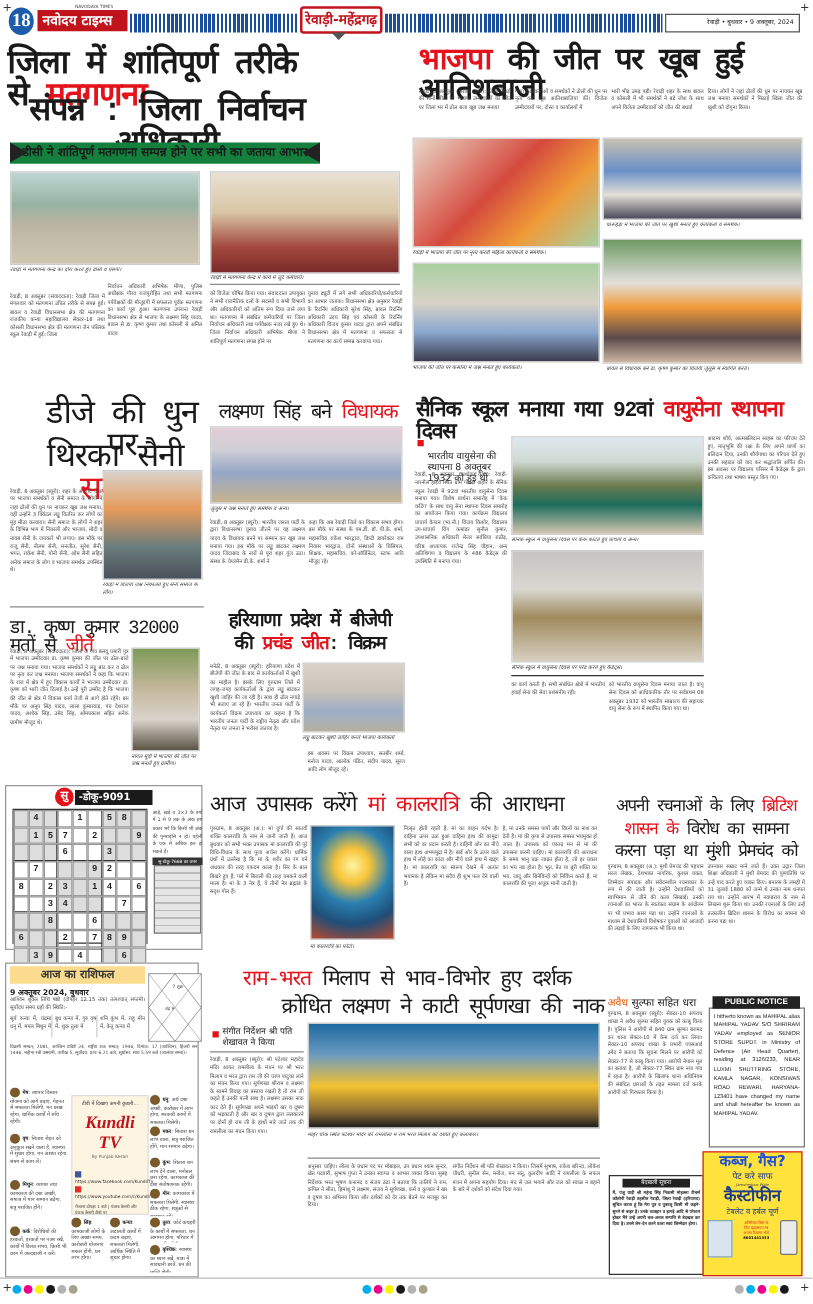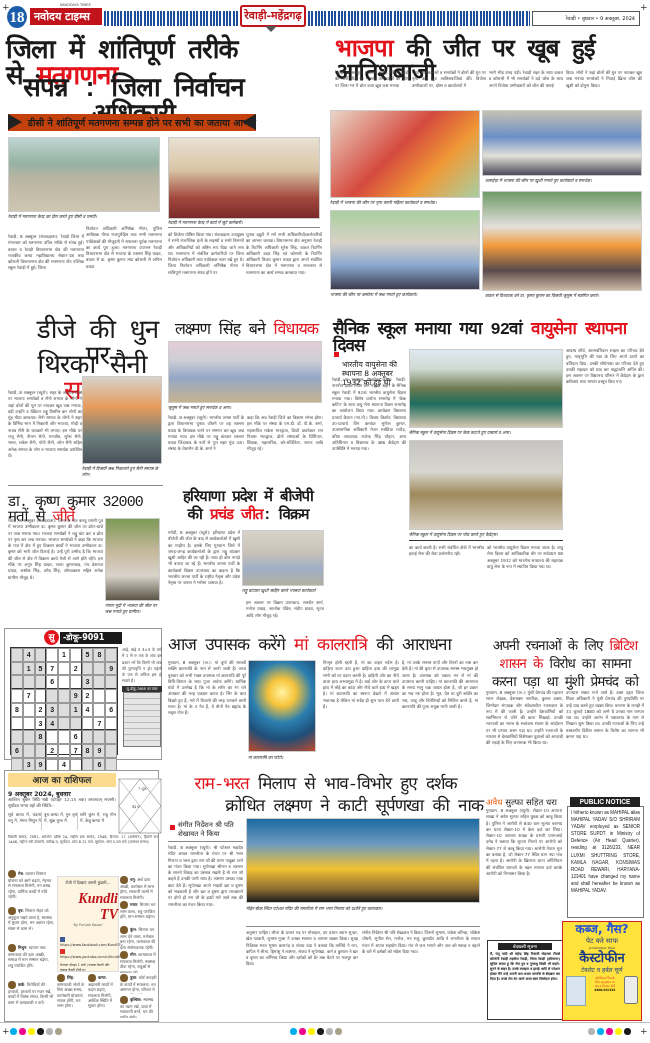--- a/index.html
+++ b/index.html
@@ -16,21 +16,21 @@
 .rule2{height:2px;background:#333}
 
 .masthead-num{left:7px;top:6px;width:20px;height:22px;border-radius:50%;background:#1b5da8;color:#fff;font-weight:bold;font-size:15px;text-align:center;line-height:22px;font-family:"Liberation Serif",serif}
 .brand{left:30px;top:8px;width:72px;height:17px;background:#c0131b;color:#fff;font-weight:bold;font-size:11px;line-height:17px;padding-left:4px}
 .brand-small{left:60px;top:3px;font-size:3.5px;color:#444}
 .stripe{top:11px;height:15px;background:repeating-linear-gradient(90deg,#1b4f9c 0 2px,#fff 2px 3.3px)}
 .edition{left:240px;top:5px;width:66px;height:22px;border:2px solid #c0131b;background:#fff;color:#c0131b;font-weight:bold;font-size:11px;text-align:center;line-height:18px;border-radius:3px}
 .pointer{left:265px;top:26px;width:0;height:0;border-left:6px solid transparent;border-right:6px solid transparent;border-top:6px solid #555}
 .datebox{left:532px;top:11px;width:108px;height:15px;border:1px solid #555;background:#fff;font-size:5px;text-align:right;padding-right:4px;line-height:13px}
 .cross{font-size:9px;color:#333}
-.banner{left:8px;top:114px;width:248px;height:17px;background:#c2410c;text-align:right;font-size:9.5px;font-weight:bold;color:#1a1a1a;line-height:17px}
+.banner{left:8px;top:114px;width:248px;height:17px;background:#15803d;text-align:center;font-size:9.5px;font-weight:bold;color:#1a1a1a;line-height:17px}
 .banner:before,.banner:after{content:"";position:absolute;top:0;border-top:8.5px solid transparent;border-bottom:8.5px solid transparent}
 .banner:before{left:0;border-left:14px solid #222}
 .banner:after{right:0;border-right:14px solid #222}
 .pix-police{background:linear-gradient(180deg,#bfd6d2 0%,#96b3a2 35%,#b9b4a2 55%,#cfc7b2 100%)}
 .pix-hall{background:linear-gradient(180deg,#e9e1d3 0%,#d9c5a5 40%,#a2483d 75%,#7a2a2a 100%)}
 .pix-women{background:linear-gradient(135deg,#e9d6c8 0%,#d54a3d 45%,#f09a37 70%,#a8cfa3 100%)}
 .pix-men1{background:linear-gradient(180deg,#c7c2b2 0%,#6a8fc7 40%,#e3e0d8 70%,#4a4a5a 100%)}
 .pix-men2{background:linear-gradient(180deg,#a9cf9f 0%,#d9d2c7 40%,#8aa8cf 70%,#3c3c4e 100%)}
 .pix-garland{background:linear-gradient(180deg,#6e9a65 0%,#e3e0dc 35%,#f19b3a 55%,#5a4b4b 80%,#cdb7a3 100%)}
 .pix-dj{background:linear-gradient(180deg,#d8d2cb 0%,#e69b5b 35%,#6b7d7c 70%,#49515a 100%)}
@@ -266,21 +266,21 @@
 <div class="abs" style="left:132px;top:804px;font-size:3.5px;color:#444">चंद्र 9</div>
 <div class="abs body-text" style="left:8px;top:835px;width:150px;height:24px;font-size:3.6px;line-height:5px">विक्रमी सम्वत्: 2081, आश्विन प्रविष्टे 24, राष्ट्रीय शक सम्वत्: 1946, दिनांक: 17 (आश्विन), हिजरी सन 1446, महीना रबी उस्सानी, तारीख 5, सूर्योदय: प्रातः 6.21 बजे, सूर्यास्त: सायं 5.59 बजे (जालंधर समय)।</div>
 
 <div class="abs zodiac" style="left:8px;top:870px;width:47px;height:36px"><span class="zicon"></span><b>मेष</b>: <span>व्यापार विस्तार योजना को आगे बढ़ाएं, मेहनत से सफलता मिलेगी, मन प्रसन्न रहेगा, धार्मिक कार्यों में रुचि रहेगी।</span></div>
 <div class="abs zodiac" style="left:8px;top:907px;width:47px;height:36px"><span class="zicon"></span><b>वृष</b>: <span>सितारा सेहत को अनुकूल रखने वाला है, स्वास्थ्य में सुधार होगा, मन अशांत रहेगा, संयम से काम लें।</span></div>
 <div class="abs zodiac" style="left:8px;top:944px;width:47px;height:36px"><span class="zicon"></span><b>मिथुन</b>: <span>व्यापार तथा कामकाज की दशा अच्छी, समाज में मान सम्मान बढ़ेगा, शत्रु पराजित होंगे।</span></div>
 <div class="abs zodiac" style="left:8px;top:981px;width:47px;height:36px"><span class="zicon"></span><b>कर्क</b>: <span>विरोधियों की हरकतों, हरकतों पर नजर रखें, कार्यों में विलंब संभव, किसी भी काम में जल्दबाजी न करें।</span></div>
 
 <div class="abs kundli-ad">
   <div style="font-size:4px;text-align:center;color:#333;margin-top:3px">टीवी में दिखाएं अपनी कुंडली...</div>
-  <div style="font-size:14px;color:#c0131b;font-weight:bold;text-align:right;margin-top:6px;font-family:'Liberation Serif',serif;font-style:italic"><span>Kundli TV</span></div>
+  <div style="font-size:14px;color:#c0131b;font-weight:bold;text-align:center;margin-top:6px;font-family:'Liberation Serif',serif;font-style:italic"><span>Kundli TV</span></div>
   <div style="font-size:3.5px;text-align:center;color:#666">By Punjab Kesari</div>
   <div style="font-size:3.5px;color:#333;margin:10px 2px 0"><span style="display:inline-block;width:5px;height:5px;background:#3b5998"></span> <span>https://www.facebook.com/KundliTv</span></div>
   <div style="font-size:3.5px;color:#333;margin:2px 2px 0"><span style="display:inline-block;width:5px;height:5px;background:#e52d27"></span> <span>https://www.youtube.com/c/KundliTv</span></div>
   <div style="font-size:3.3px;color:#333;margin:3px 2px 0">रोजाना दोपहर 1 बजे | पंजाब केसरी और पंजाब केसरी टीवी पर</div>
 </div>
 <div class="abs zodiac" style="left:57px;top:974px;width:30px;height:44px"><span class="zicon"></span><b>सिंह</b>: <span>कामकाजी लोगों के लिए अच्छा समय, कारोबारी योजनाएं सफल होंगी, धन लाभ होगा।</span></div>
 <div class="abs zodiac" style="left:88px;top:974px;width:30px;height:44px"><span class="zicon"></span><b>कन्या</b>: <span>अदालती कार्यों में कदम बढ़ाएं, सफलता मिलेगी, आर्थिक स्थिति में सुधार होगा।</span></div>
 <div class="abs zodiac" style="left:120px;top:974px;width:38px;height:20px"><span class="zicon"></span><b>तुला</b>: <span>कोर्ट कचहरी के कार्यों में सफलता, धन आगमन होगा, परिवार में सुख शांति रहेगी।</span></div>
 <div class="abs zodiac" style="left:120px;top:996px;width:38px;height:22px"><span class="zicon"></span><b>वृश्चिक</b>: <span>स्वास्थ्य का ध्यान रखें, यात्रा में सावधानी बरतें, धन की प्राप्ति होगी।</span></div>
 <div class="abs zodiac" style="left:120px;top:876px;width:38px;height:24px"><span class="zicon"></span><b>धनु</b>: <span>अर्थ दशा अच्छी, कारोबार में लाभ होगा, सरकारी कामों में सफलता मिलेगी।</span></div>

